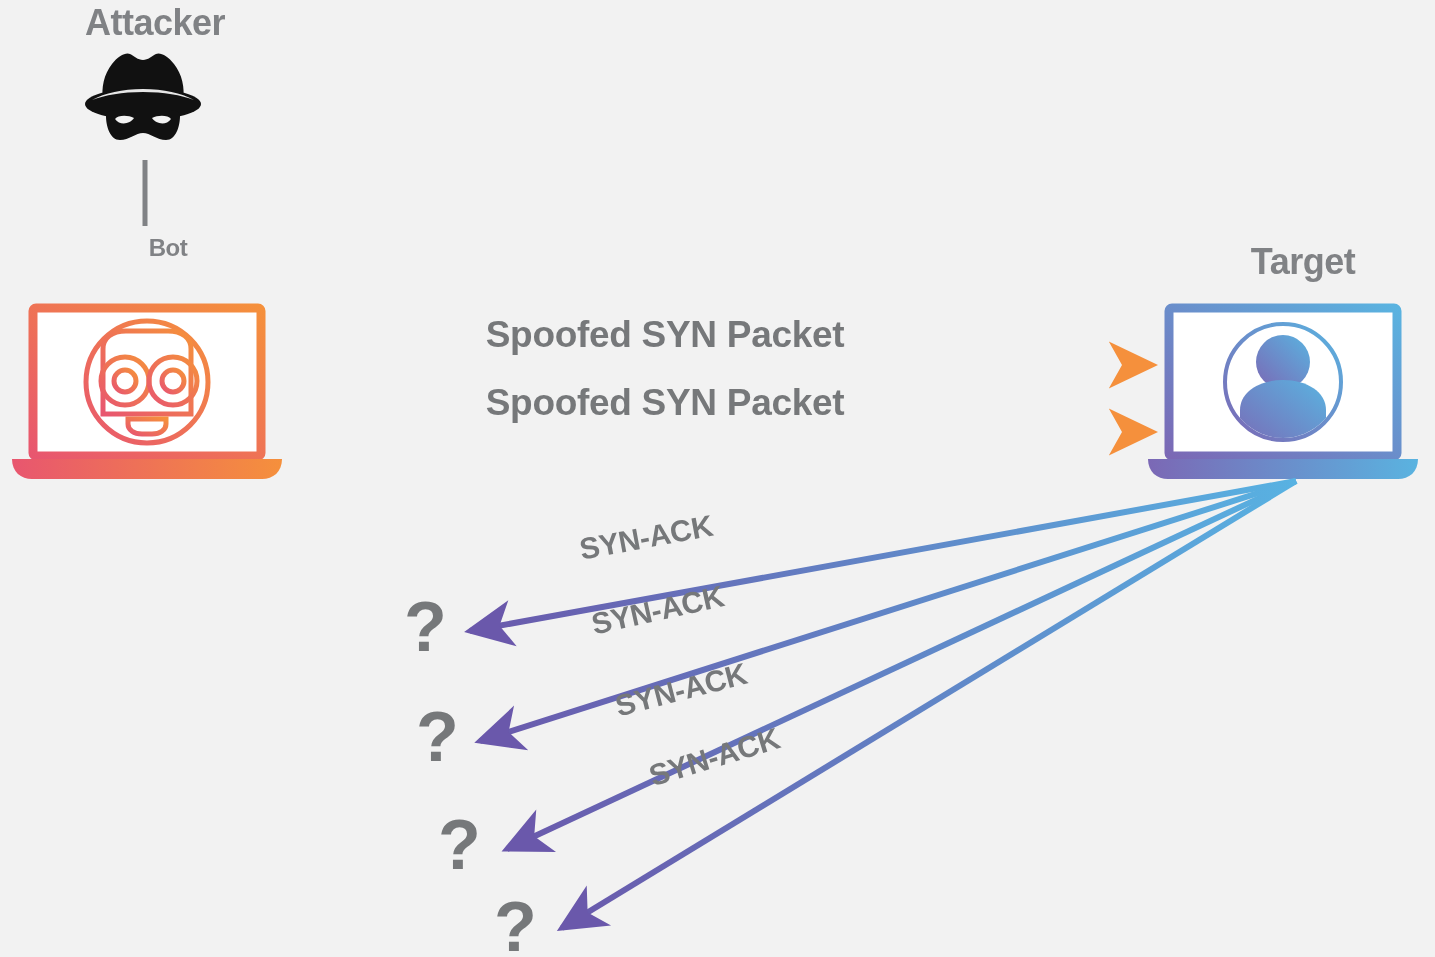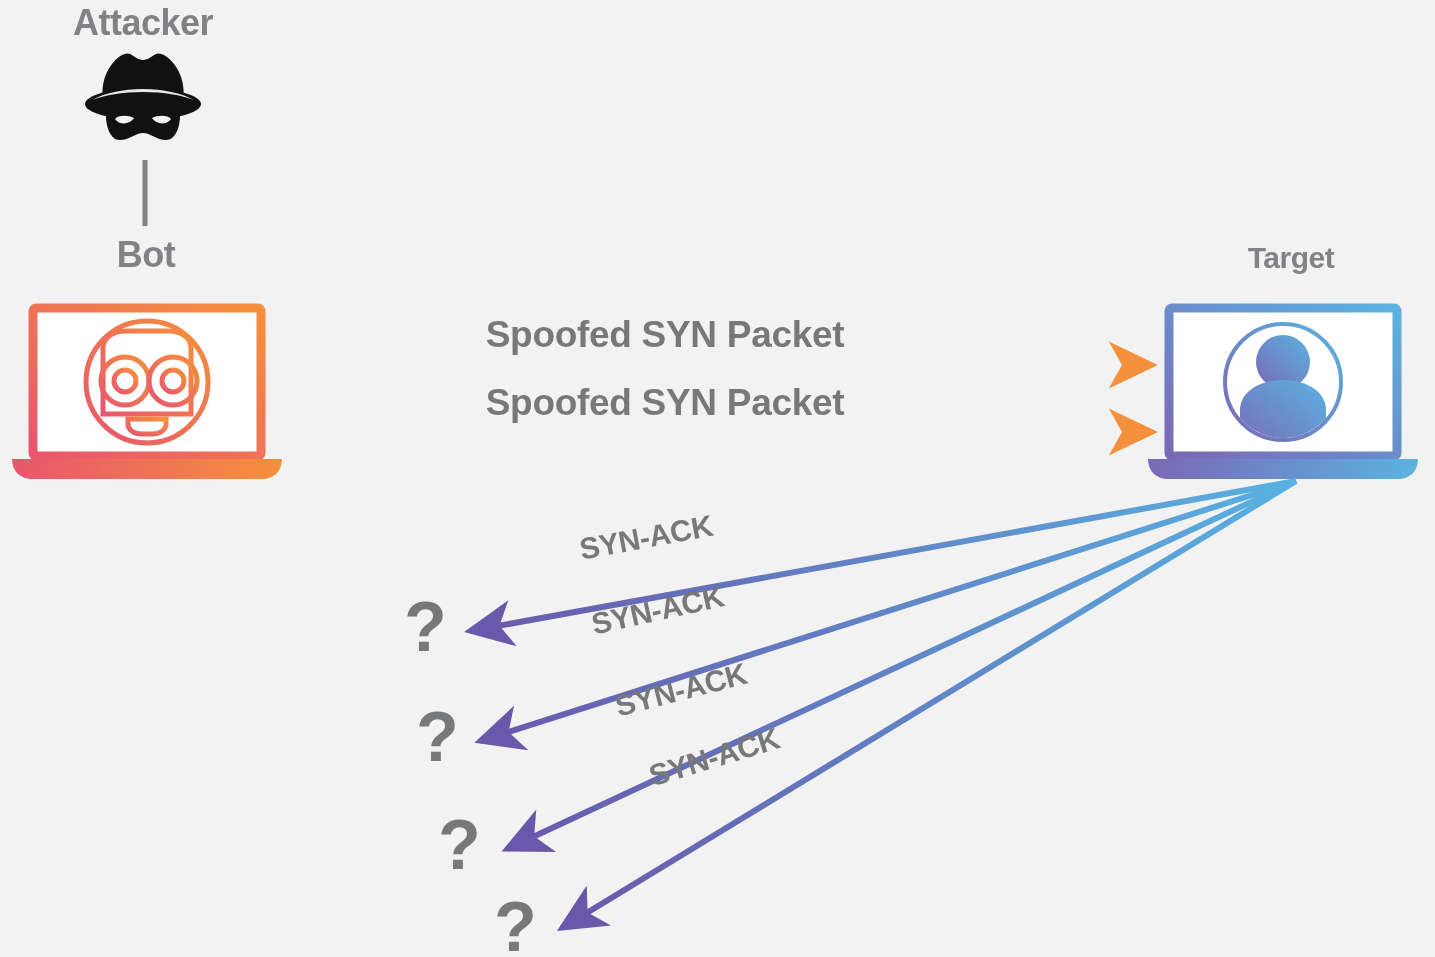--- a/index.html
+++ b/index.html
@@ -26,38 +26,39 @@
     width: 1435px;
     height: 957px;
   }
   .node-label {
     position: absolute;
     font-family: "Liberation Sans", sans-serif;
     font-weight: bold;
     color: #808285;
     white-space: nowrap;
     letter-spacing: -0.5px;
+    margin-left: 12px;
   }
   #label-attacker {
     left: 143px;
     top: 2px;
     transform: translateX(-50%);
     font-size: 36px;
   }
   #label-bot {
-    left: 146px;
+    left: 156px;
     top: 234px;
     transform: translateX(-50%);
-    font-size: 36px;
+    font-size: 24px;
   }
   #label-target {
     left: 1291px;
     top: 241px;
     transform: translateX(-50%);
-    font-size: 30px;
+    font-size: 36px;
   }
   .edge-label {
     position: absolute;
     font-family: "Liberation Sans", sans-serif;
     font-weight: bold;
     color: #76787a;
     white-space: nowrap;
     letter-spacing: -0.3px;
   }
   .spoof-label {

